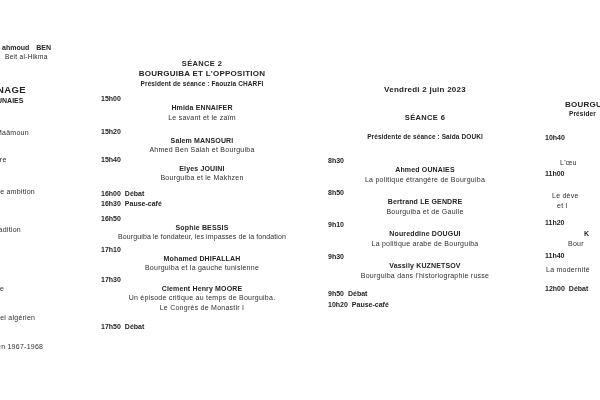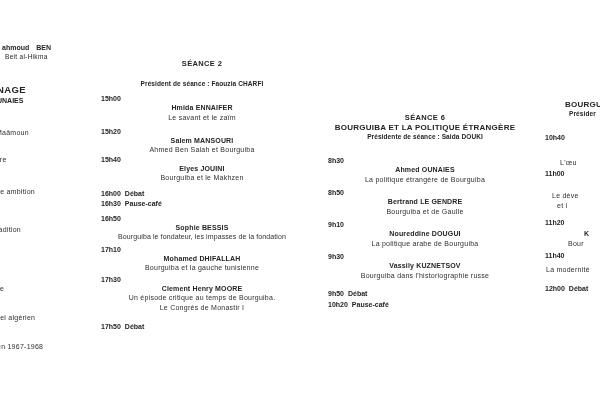--- a/index.html
+++ b/index.html
@@ -31,20 +31,21 @@
   <div class="t b" style="left:-3px;top:97px;">UNAIES</div>
   <div class="t tk" style="left:-4px;top:129px;">Maâmoun</div>
   <div class="t tk" style="left:-2px;top:156px;">ire</div>
   <div class="t tk" style="left:-4px;top:188px;">ne ambition</div>
   <div class="t tk" style="left:-4px;top:226px;">radition</div>
   <div class="t tk" style="left:0px;top:285px;">e</div>
   <div class="t tk" style="left:-4px;top:314px;">uel algérien</div>
   <div class="t tk" style="left:-3px;top:343px;">en 1967-1968</div>
 
   <div class="t b ctr c2 h1" style="top:60px;">SÉANCE 2</div>
+  <div class="t b ctr c2 h2" style="top:70px;">BOURGUIBA ET L'OPPOSITION</div>
   <div class="t b ctr c2 chair" style="top:81px;">Président de séance : Faouzia CHARFI</div>
 
   <div class="t b" style="left:101px;top:95px;">15h00</div>
   <div class="t b ctr c2 sp" style="top:104px;">Hmida ENNAIFER</div>
   <div class="t ctr c2 tk" style="top:114px;">Le savant et le zaïm</div>
 
   <div class="t b" style="left:101px;top:128px;">15h20</div>
   <div class="t b ctr c2 sp" style="top:137px;">Salem MANSOURI</div>
   <div class="t ctr c2 tk" style="top:146px;">Ahmed Ben Salah et Bourguiba</div>
 
@@ -63,23 +64,23 @@
   <div class="t b ctr c2 sp" style="top:255px;">Mohamed DHIFALLAH</div>
   <div class="t ctr c2 tk" style="top:264px;">Bourguiba et la gauche tunisienne</div>
 
   <div class="t b" style="left:101px;top:276px;">17h30</div>
   <div class="t b ctr c2 sp" style="top:285px;">Clement Henry MOORE</div>
   <div class="t ctr c2 tk" style="top:294px;">Un épisode critique au temps de Bourguiba.</div>
   <div class="t ctr c2 tk" style="top:304px;">Le Congrès de Monastir I</div>
 
   <div class="t b" style="left:101px;top:323px;"><span>17h50</span><span class="lbl">Débat</span></div>
 
+  <div class="t b ctr c3 h2" style="top:86px;">Vendredi 2 juin 2023</div>
 
   <div class="t b ctr c3 h1" style="top:114px;">SÉANCE 6</div>
-  <div class="t b ctr c3 h2" style="top:124px;">BOURGUIBA ET LA POLITIQUE ÉTRANGÈRE</div>
   <div class="t b ctr c3 chair" style="top:134px;">Présidente de séance : Saida DOUKI</div>
 
   <div class="t b" style="left:328px;top:157px;">8h30</div>
   <div class="t b ctr c3 sp" style="top:166px;">Ahmed OUNAIES</div>
   <div class="t ctr c3 tk" style="top:176px;">La politique étrangère de Bourguiba</div>
 
   <div class="t b" style="left:328px;top:189px;">8h50</div>
   <div class="t b ctr c3 sp" style="top:198px;">Bertrand LE GENDRE</div>
   <div class="t ctr c3 tk" style="top:208px;">Bourguiba et de Gaulle</div>
 

